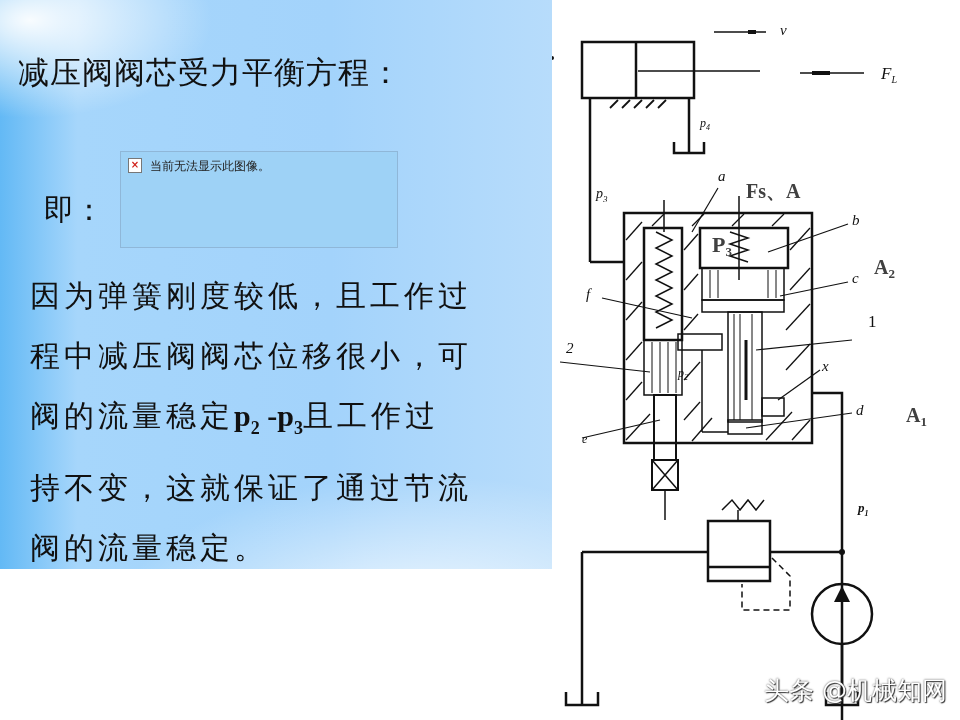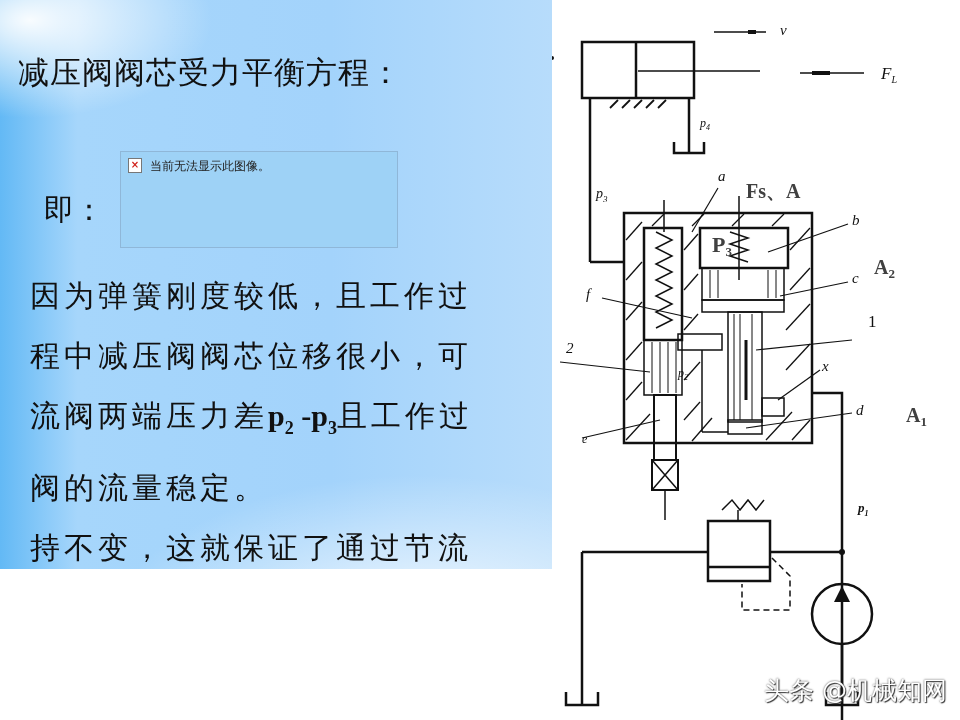--- a/index.html
+++ b/index.html
@@ -55,23 +55,23 @@
   <div class="broken-image">
     <div class="broken-icon">×</div>
     <div class="broken-text">当前无法显示此图像。</div>
   </div>
 
   <div class="ji">即：</div>
 
   <div class="para">
     <div>因为弹簧刚度较低，且工作过</div>
     <div>程中减压阀阀芯位移很小，可</div>
-    <div><span>流阀两端压力差</span><span class="latin"><span>p</span><sub>2</sub><span> -p</span><sub>3</sub></span><span>且工作过</span></div>
+    <div><span>阀的流量稳定</span><span class="latin"><span>p</span><sub>2</sub><span> -p</span><sub>3</sub></span><span>且工作过</span></div>
+    <div>持不变，这就保证了通过节流</div>
     <div>阀的流量稳定。</div>
-    <div>持不变，这就保证了通过节流</div>
   </div>
 </div>
 
 <div class="diagram">
   <svg width="408" height="720" viewBox="0 0 408 720" xmlns="http://www.w3.org/2000/svg">
     <g stroke="#111" stroke-width="2.5" fill="none">
 
       <rect x="30" y="42" width="112" height="56"></rect>
       <line x1="84" y1="42" x2="84" y2="98"></line>
       <line x1="86" y1="71" x2="208" y2="71" stroke-width="1.5"></line>

